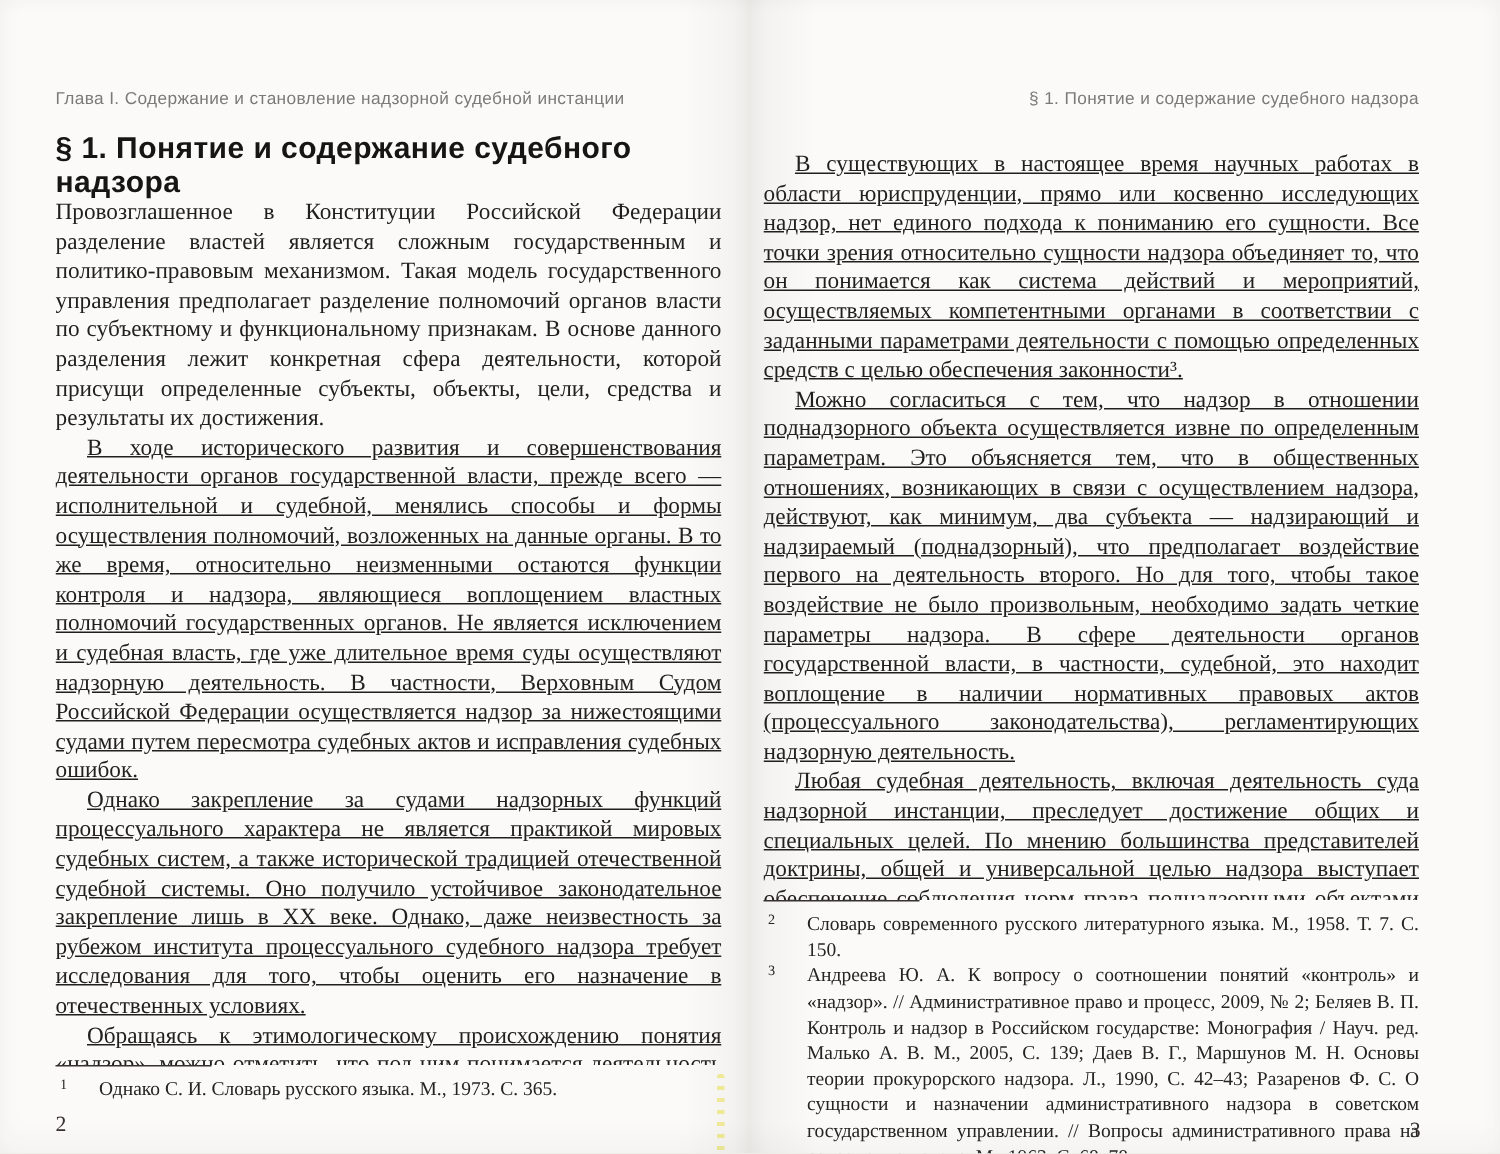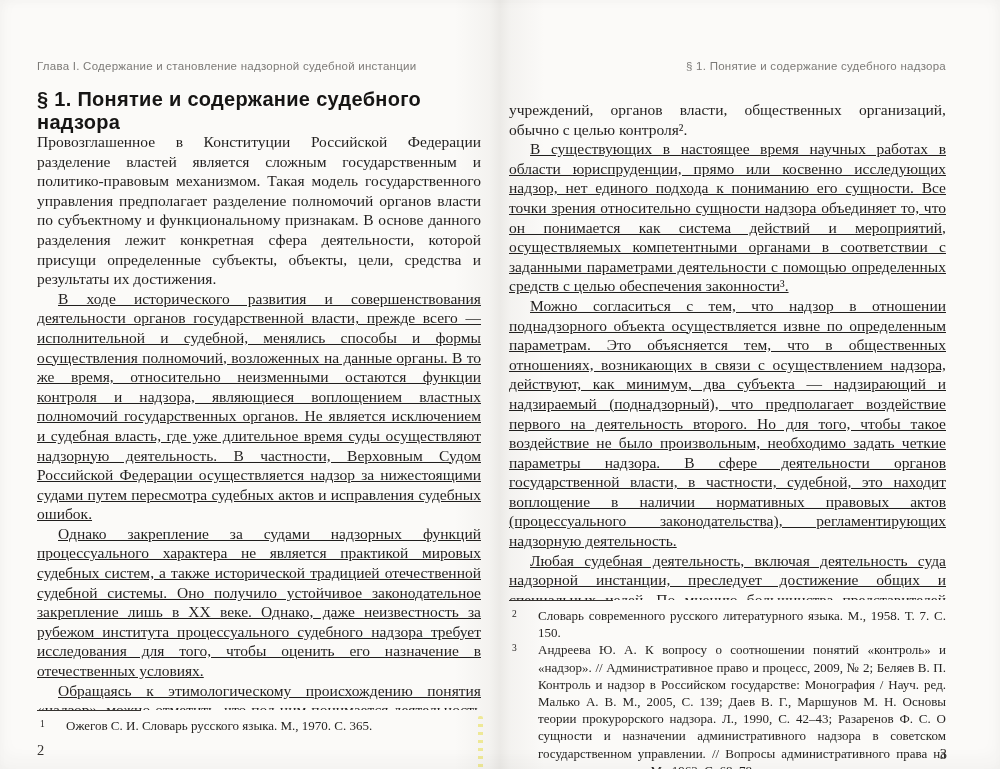--- a/index.html
+++ b/index.html
@@ -78,33 +78,32 @@
     <h1 class="section-title">§ 1. Понятие и содержание судебного надзора</h1>
     <div class="body-text bl">
         <p class="para">Провозглашенное в Конституции Российской Федерации разделение властей является сложным государственным и политико-правовым механизмом. Такая модель государственного управления предполагает разделение полномочий органов власти по субъектному и функциональному признакам. В основе данного разделения лежит конкретная сфера деятельности, которой присущи определенные субъекты, объекты, цели, средства и результаты их достижения.</p>
         <p class="para ind">В ходе исторического развития и совершенствования деятельности органов государственной власти, прежде всего — исполнительной и судебной, менялись способы и формы осуществления полномочий, возложенных на данные органы. В то же время, относительно неизменными остаются функции контроля и надзора, являющиеся воплощением властных полномочий государственных органов. Не является исключением и судебная власть, где уже длительное время суды осуществляют надзорную деятельность. В частности, Верховным Судом Российской Федерации осуществляется надзор за нижестоящими судами путем пересмотра судебных актов и исправления судебных ошибок.</p>
         <p class="para ind">Однако закрепление за судами надзорных функций процессуального характера не является практикой мировых судебных систем, а также исторической традицией отечественной судебной системы. Оно получило устойчивое законодательное закрепление лишь в XX веке. Однако, даже неизвестность за рубежом института процессуального судебного надзора требует исследования для того, чтобы оценить его назначение в отечественных условиях.</p>
         <p class="para ind">Обращаясь к этимологическому происхождению понятия «надзор», можно отметить, что под ним понимается деятельность по наблюдению с целью присмотра, проверки¹. В другом источнике надзор толкуется, во-первых, как наблюдение, присмотр за кем-либо, чем-либо с целью контроля, охраны, во-вторых, наблюдение специальных</p>
       </div>
     <div class="footnote-block fl">
       <div class="fn-rule"></div>
       <div>
-          <div class="fn-row"><span class="fn-marker">1</span><span class="fn-text"><span class="it">Ожегов С. И.</span><span> Словарь русского языка. М., 1970. С. 365.</span></span></div>
+          <div class="fn-row"><span class="fn-marker">1</span><span class="fn-text"><span class="it">Однако С. И.</span><span> Словарь русского языка. М., 1973. С. 365.</span></span></div>
         </div>
     </div>
     <div class="page-number pl">2</div>
   </div>
 
   <div class="gutter"></div>
   <div class="scan-artifact"></div>
 
   <div class="page right">
     <div class="running-header rh">§ 1. Понятие и содержание судебного надзора</div>
     <div class="body-text br">
-        <p class="para">учреждений, органов власти, общественных организаций, обычно с целью контроля².</p>
         <p class="para ind">В существующих в настоящее время научных работах в области юриспруденции, прямо или косвенно исследующих надзор, нет единого подхода к пониманию его сущности. Все точки зрения относительно сущности надзора объединяет то, что он понимается как система действий и мероприятий, осуществляемых компетентными органами в соответствии с заданными параметрами деятельности с помощью определенных средств с целью обеспечения законности³.</p>
         <p class="para ind">Можно согласиться с тем, что надзор в отношении поднадзорного объекта осуществляется извне по определенным параметрам. Это объясняется тем, что в общественных отношениях, возникающих в связи с осуществлением надзора, действуют, как минимум, два субъекта — надзирающий и надзираемый (поднадзорный), что предполагает воздействие первого на деятельность второго. Но для того, чтобы такое воздействие не было произвольным, необходимо задать четкие параметры надзора. В сфере деятельности органов государственной власти, в частности, судебной, это находит воплощение в наличии нормативных правовых актов (процессуального законодательства), регламентирующих надзорную деятельность.</p>
         <p class="para ind">Любая судебная деятельность, включая деятельность суда надзорной инстанции, преследует достижение общих и специальных целей. По мнению большинства представителей доктрины, общей и универсальной целью надзора выступает обеспечение соблюдения норм права поднадзорными объектами путём непосредственного взаимодействия с ними⁴. При этом требуемая от поднадзорного объекта модель поведения вполне конкретна.</p>
       </div>
     <div class="footnote-block fr">
       <div class="fn-rule"></div>
       <div>
           <div class="fn-row"><span class="fn-marker">2</span><span class="fn-text"><span>Словарь современного русского литературного языка. М., 1958. Т. 7. С. 150.</span></span></div>
           <div class="fn-row"><span class="fn-marker">3</span><span class="fn-text"><span class="it">Андреева Ю. А.</span><span> К вопросу о соотношении понятий «контроль» и «надзор». // Административное право и процесс, 2009, № 2; </span><span class="it">Беляев В. П.</span><span> Контроль и надзор в Российском государстве: Монография / Науч. ред. </span><span class="it">Малько А. В.</span><span> М., 2005, С. 139; </span><span class="it">Даев В. Г., Маршунов М. Н.</span><span> Основы теории прокурорского надзора. Л., 1990, С. 42–43; </span><span class="it">Разаренов Ф. С.</span><span> О сущности и назначении административного надзора в советском государственном управлении. // Вопросы административного права на современном этапе. М., 1963. С. 68–78.</span></span></div>
           <div class="fn-row"><span class="fn-marker">4</span><span class="fn-text"><span class="it">Тихомиров Ю. А.</span><span> Власть и управление в социалистическом обществе. М., 1968. С. 92.</span></span></div>

